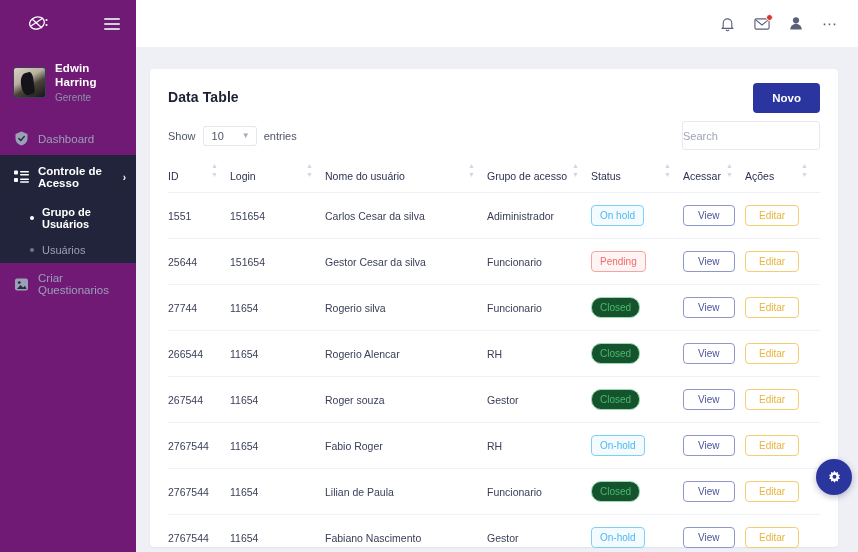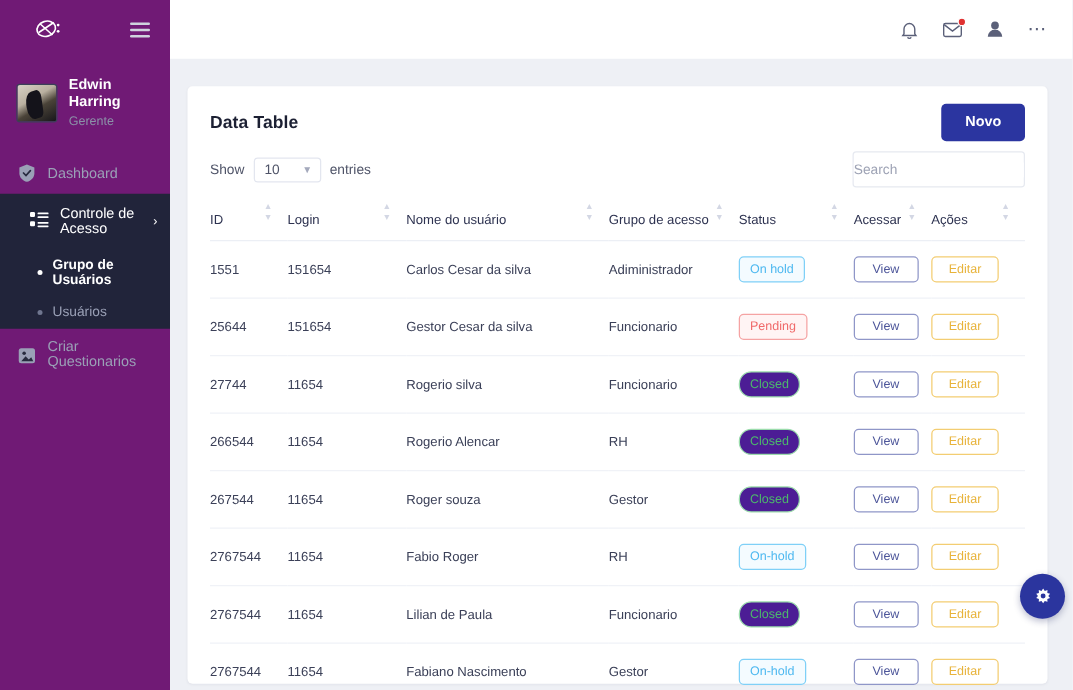--- a/index.html
+++ b/index.html
@@ -52,22 +52,22 @@
   .nav-item {
     display: flex; align-items: center; gap: 9px;
     padding: 9px 10px 9px 14px;
     font-size: 11.5px; color: #9aa0b6;
     cursor: pointer; position: relative;
   }
   .nav-item .ico { width: 15px; height: 15px; flex-shrink: 0; color: #9aa0b6; display:flex; }
   .nav-group { background: #21243a; }
   .nav-group-head {
     display: flex; align-items: center; gap: 9px;
-    padding: 10px 10px 10px 24px;
-    font-size: 11.5px; color: #ffffff; font-weight: normal;
+    padding: 10px 10px 10px 14px;
+    font-size: 11.5px; color: #ffffff; font-weight: bold;
     cursor: pointer;
   }
   .nav-group-head .ico { color: #ffffff; }
   .nav-group-head .chev { margin-left: auto; font-size: 10px; color: #ffffff; }
   .sub-item {
     display: flex; align-items: center; gap: 8px;
     padding: 7px 10px 7px 30px;
     font-size: 11px; color: #9aa0b6; cursor: pointer;
   }
   .sub-item .dot { width: 4px; height: 4px; border-radius: 50%; background: #6f768f; flex-shrink: 0; }
@@ -147,21 +147,21 @@
   }
   tbody tr:first-child td { border-top: 1px solid #eceff5; }
 
   .chip {
     display: inline-block; font-size: 10px;
     padding: 4px 8px; border-radius: 4px; border: 1px solid;
     background: #ffffff;
   }
   .chip-onhold { color: #4db8f0; border-color: #7fd0f7; background: #f4fbff; }
   .chip-pending { color: #f06a6a; border-color: #f5a3a3; background: #fff4f4; }
-  .chip-closed  { color: #4cb96b; border-color: #9bdcac; background: #4c1d95; border-radius: 10px; }
+  .chip-closed  { color: #4cb96b; border-color: #9bdcac; background: #14532d; border-radius: 10px; }
   .btn-view {
     font-size: 10px; color: #4b5499;
     border: 1px solid #8f96c8; background: #ffffff;
     border-radius: 4px; padding: 4px 14px; cursor: pointer;
     font-family: "Liberation Sans", sans-serif;
   }
   .btn-editar {
     font-size: 10px; color: #e8b33a;
     border: 1px solid #f3cd72; background: #ffffff;
     border-radius: 4px; padding: 4px 13px; cursor: pointer;

